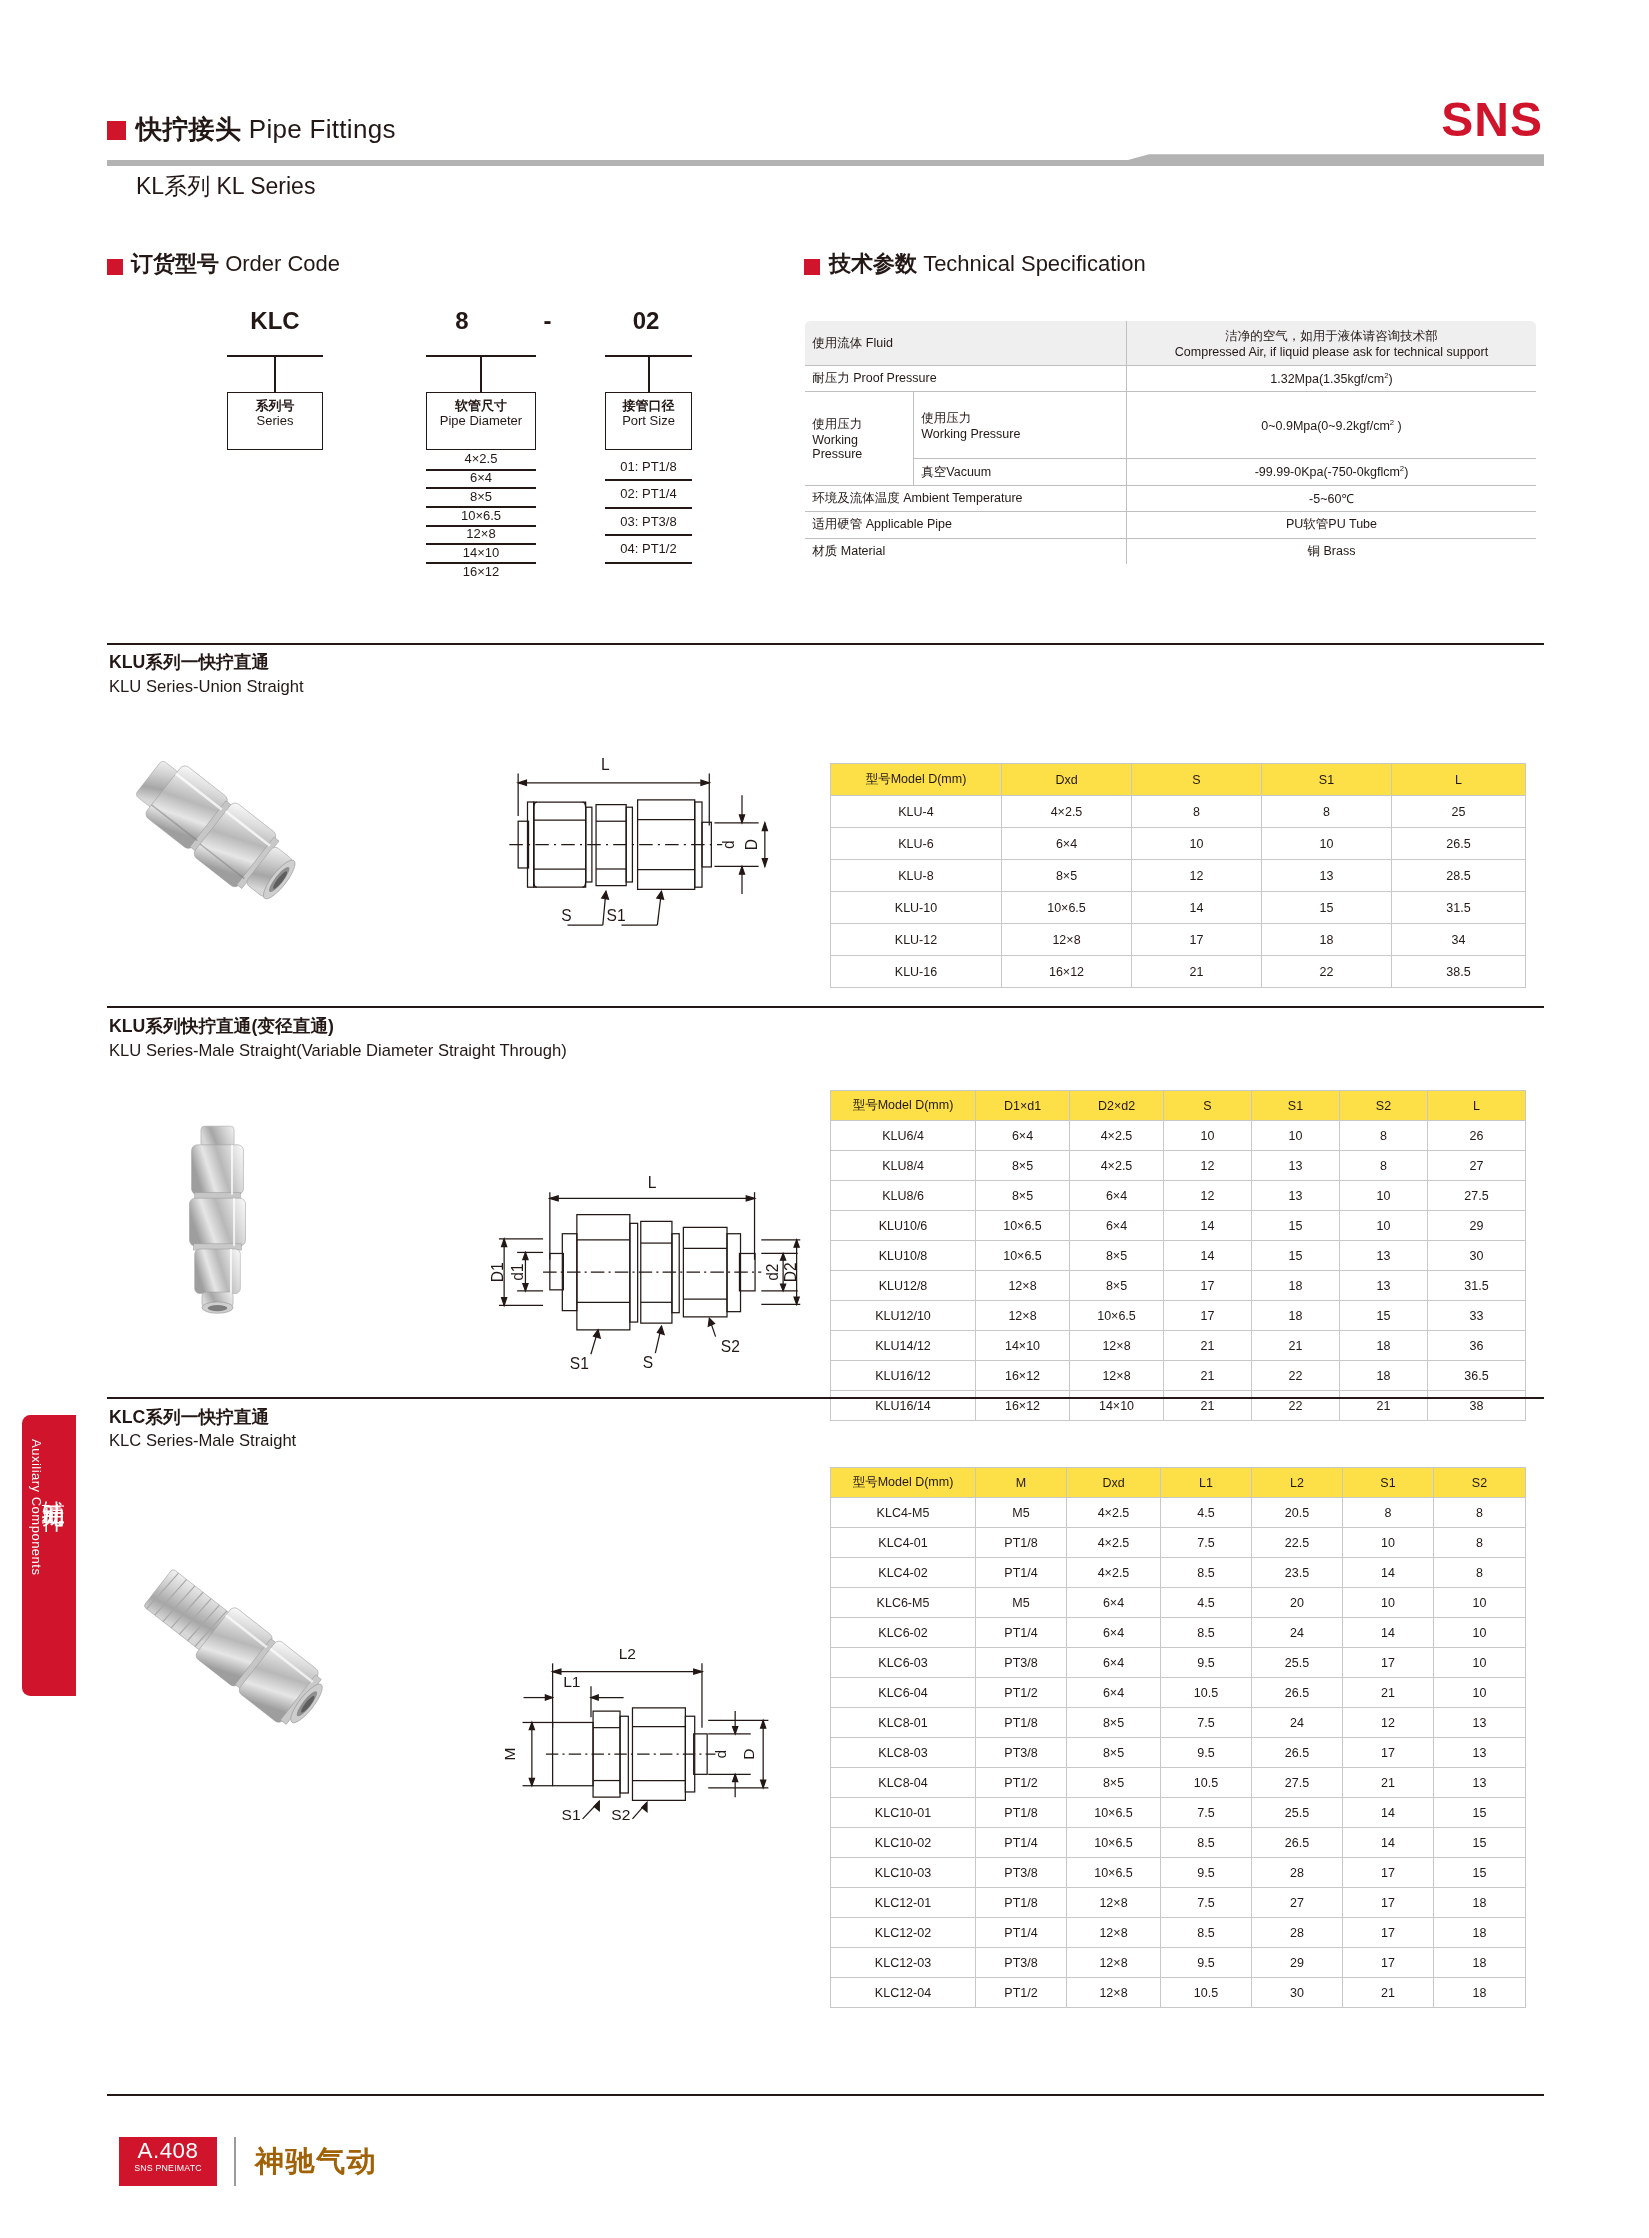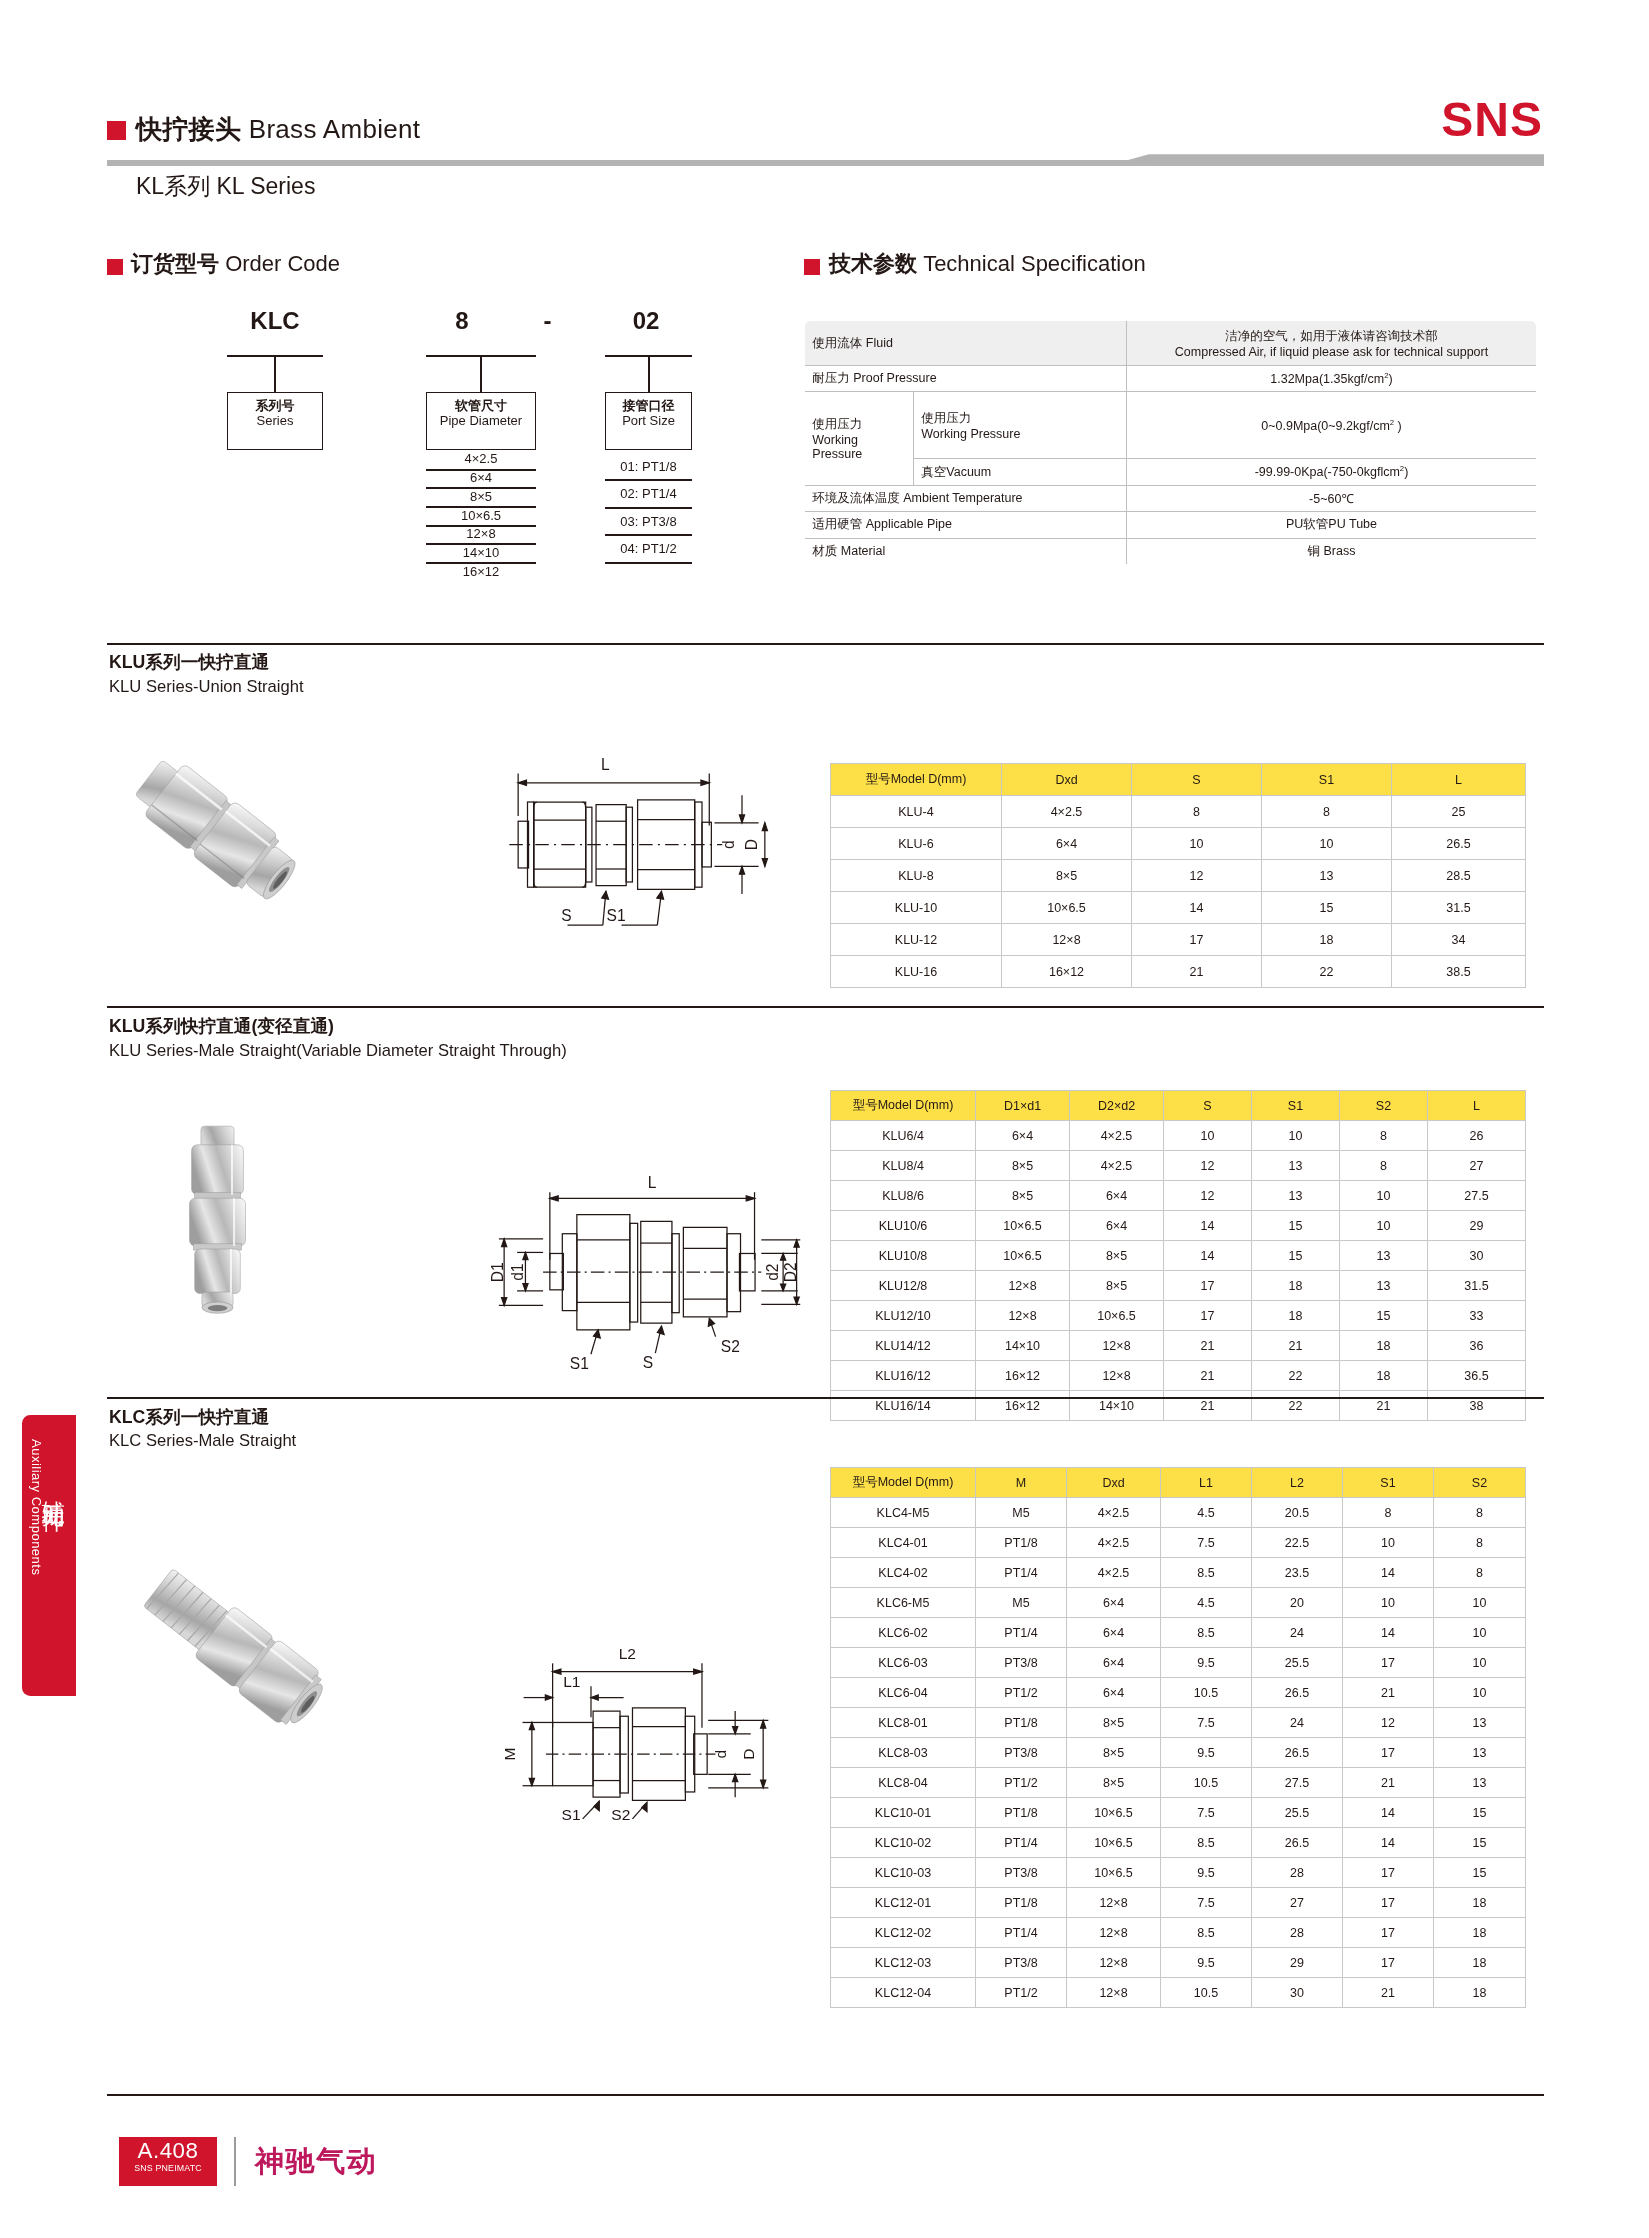--- a/index.html
+++ b/index.html
@@ -59,21 +59,21 @@
   .dt .mdl { font-weight:400;text-align:center; }
   .rtop { border-top-left-radius:7.3px; border-top-right-radius:7.3px; }
 
   
   .ft-rule { position:absolute; left:107px; top:2094px; width:1437px; height:1.6px; background:#231815; }
   .ft-badge { position:absolute; left:119px; top:2137px; width:98px; height:49px; background:#cf142b;
               color:#fff; text-align:center; }
   .ft-badge .big { font-size:22.3px; line-height:27px; font-weight:300; letter-spacing:0.5px;}
   .ft-badge .sml { font-size:8.8px; line-height:9.4px; letter-spacing:0.2px;}
   .ft-div { position:absolute; left:234px; top:2137px; width:1.6px; height:49px; background:#9b9b9b; }
-  .ft-cn { position:absolute; left:255px; top:2142px; font-size:29px; font-weight:700; color:#be185d;
+  .ft-cn { position:absolute; left:255px; top:2142px; font-size:29px; font-weight:700; color:#a16207;
            letter-spacing:1.6px; }
 
   
   .side { position:absolute; left:22px; top:1415px; width:54px; height:281px; background:#cf142b;
           border-radius:8.3px 0 0 8.3px; color:#fff; }
   .side .en { position:absolute; left:7.3px; top:24px; writing-mode:vertical-rl; font-size:13px; letter-spacing:0.5px;}
   .side .cn { position:absolute; right:6.2px; top:67px; writing-mode:vertical-rl; font-size:23px;
               font-weight:400; letter-spacing:3.1px;}
 
   
@@ -81,21 +81,21 @@
   
   .draw { position:absolute; }
   text { font-family:"Liberation Sans", sans-serif; }
 </style>
 </head>
 <body>
 
 <div class="page">
 
   <div class="hdr-sq"></div>
-  <div class="hdr-title"><span>快拧接头</span> <span class="en">Brass Ambient</span></div>
+  <div class="hdr-title"><span>快拧接头</span> <span class="en">Pipe Fittings</span></div>
   <div class="hdr-rule"></div>
   <div class="hdr-notch"></div>
   <div class="hdr-sub">KL系列 KL Series</div>
   <div class="sns-logo">SNS</div>
 
   <div class="sec-sq" style="left:107px; top:259px;"></div>
   <div class="sec-h" style="left:131px; top:249px;">
     <span>订货型号</span>
     <span class="en">Order Code</span>
   </div>

